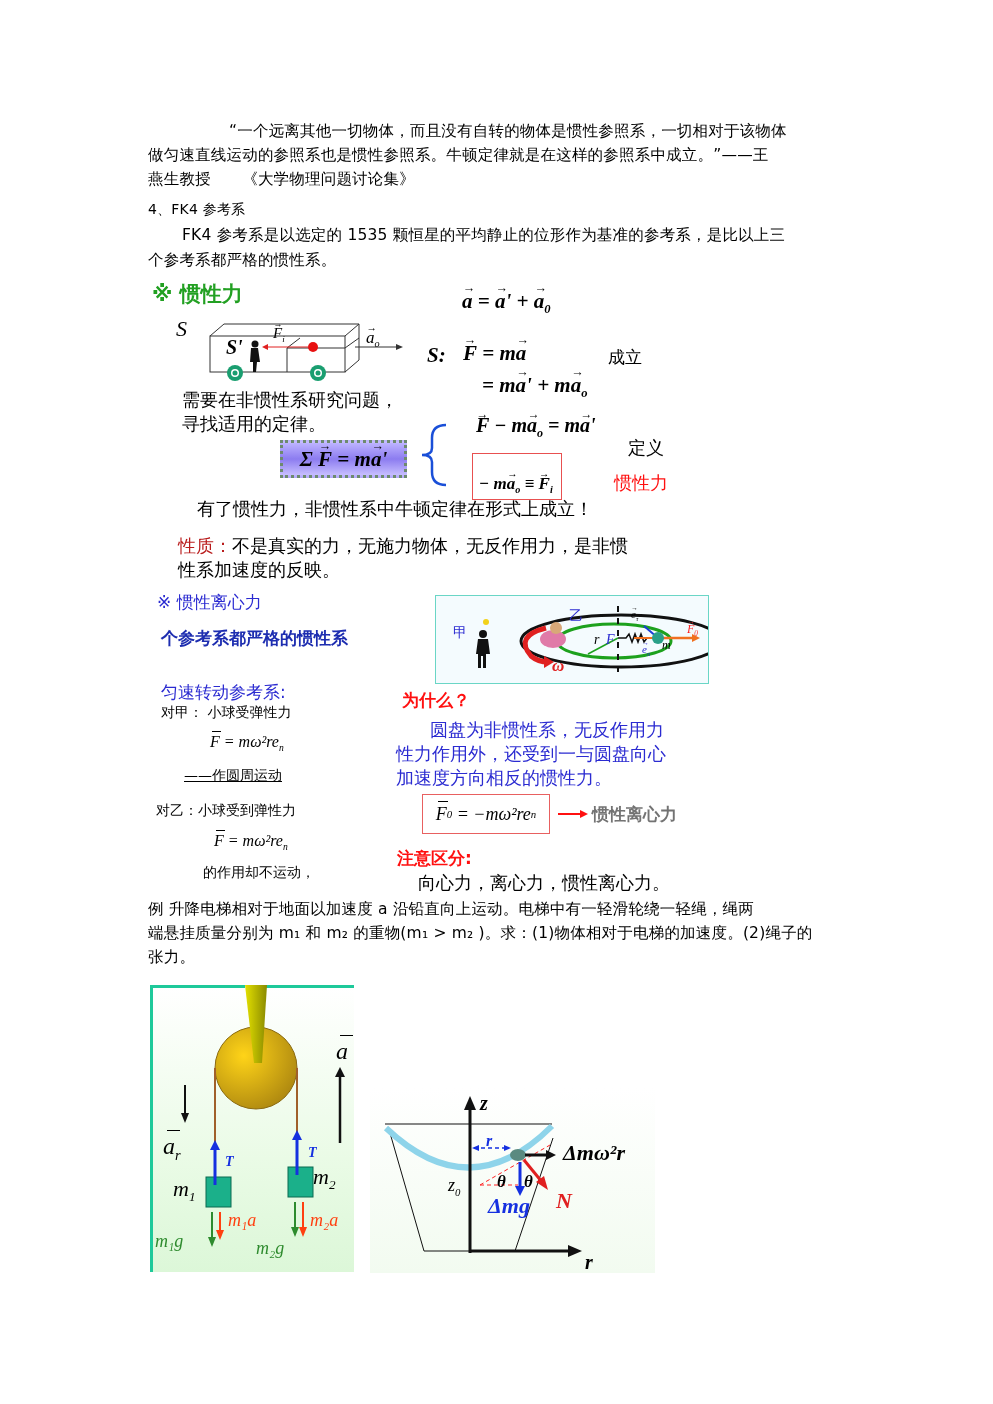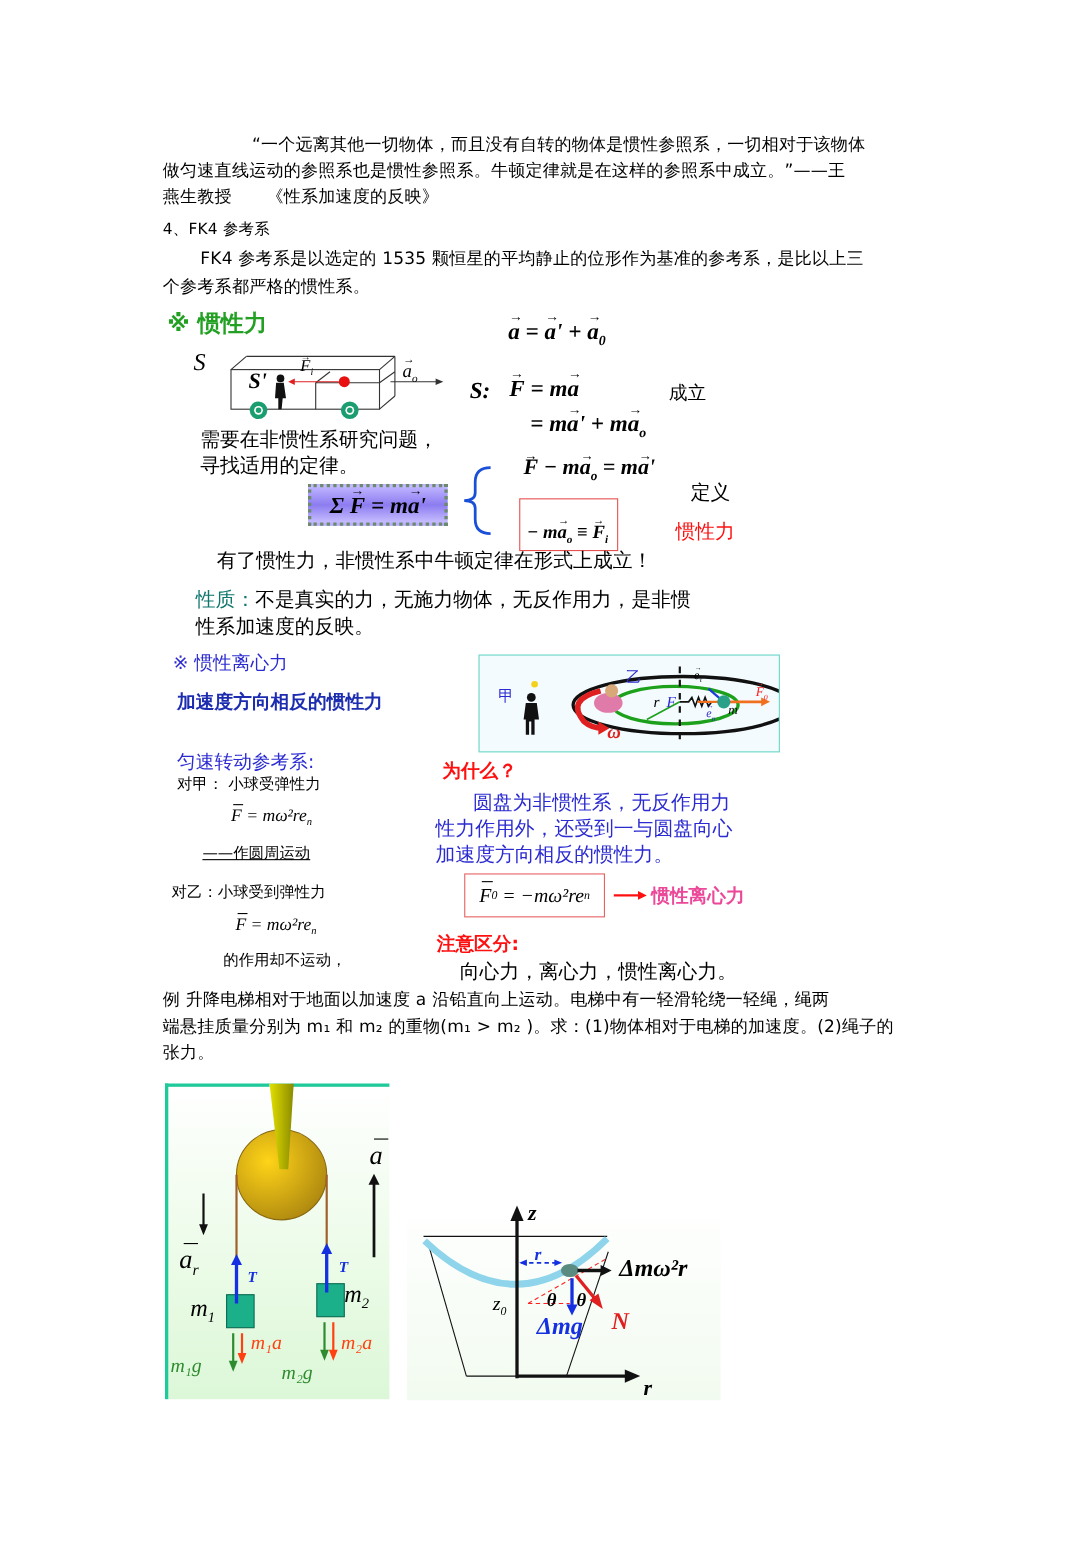--- a/index.html
+++ b/index.html
@@ -14,21 +14,21 @@
   .vec::before { content:"→"; position:absolute; top:-0.62em; left:0.05em; font-size:0.6em; font-style:normal; font-weight:normal; }
   .bar { position:relative; display:inline-block; }
   .bar::before { content:""; position:absolute; top:-0.12em; left:0.15em; width:0.55em; border-top:1px solid #000; }
   sub { font-size:0.6em; }
 </style>
 </head>
 <body>
 
 <div class="abs p" style="left:229px;top:120px;">“一个远离其他一切物体，而且没有自转的物体是惯性参照系，一切相对于该物体</div>
 <div class="abs p" style="left:148px;top:144px;">做匀速直线运动的参照系也是惯性参照系。牛顿定律就是在这样的参照系中成立。”——王</div>
-<div class="abs p" style="left:148px;top:168px;">燕生教授　　《性系加速度的反映》</div>
+<div class="abs p" style="left:148px;top:168px;">燕生教授　　《大学物理问题讨论集》</div>
 <div class="abs p" style="left:148px;top:198px;font-size:14px;">4、FK4 参考系</div>
 <div class="abs p" style="left:182px;top:224px;">FK4 参考系是以选定的 1535 颗恒星的平均静止的位形作为基准的参考系，是比以上三</div>
 <div class="abs p" style="left:148px;top:249px;">个参考系都严格的惯性系。</div>
 
 <div class="abs" style="left:152px;top:280px;font-size:21px;font-weight:bold;color:#22a022;">※ 惯性力</div>
 <div class="abs serif" style="left:176px;top:316px;font-size:22px;font-style:italic;">S</div>
 
 <svg class="abs" style="left:200px;top:318px;" width="215" height="65">
   <g stroke="#333" stroke-width="1" fill="none">
     <rect x="10" y="18" width="135" height="36"></rect>
@@ -89,25 +89,25 @@
   <span class="vec">F</span> − m<span class="vec">a</span><sub>o</sub> = m<span class="vec">a</span>'
 </div>
 <div class="abs eq" style="left:472px;top:453px;font-size:17px;border:1px solid #e85050;padding:20px 8px 4px 6px;">
   − m<span class="vec">a</span><sub>o</sub> ≡ <span class="vec">F</span><sub>i</sub>
 </div>
 <div class="abs" style="left:628px;top:436px;font-size:18px;">定义</div>
 <div class="abs" style="left:614px;top:471px;font-size:18px;color:#ff1010;">惯性力</div>
 
 <div class="abs" style="left:197px;top:497px;font-size:18px;">有了惯性力，非惯性系中牛顿定律在形式上成立！</div>
 
-<div class="abs" style="left:178px;top:534px;font-size:18px;line-height:24px;"><span style="color:#0f766e;">性质：</span><span>不是真实的力，无施力物体，无反作用力，是非惯</span></div>
+<div class="abs" style="left:178px;top:534px;font-size:18px;line-height:24px;"><span style="color:#b91c1c;">性质：</span><span>不是真实的力，无施力物体，无反作用力，是非惯</span></div>
 <div class="abs" style="left:178px;top:558px;font-size:18px;line-height:24px;">性系加速度的反映。</div>
 
 <div class="abs" style="left:157px;top:591px;font-size:17px;color:#2b2bd1;">※ 惯性离心力</div>
-<div class="abs" style="left:161px;top:627px;font-size:17px;font-weight:bold;color:#1d2db0;">加速度方向相反的惯性力</div>
+<div class="abs" style="left:161px;top:627px;font-size:17px;font-weight:bold;color:#1d2db0;">个参考系都严格的惯性系</div>
 <div class="abs" style="left:161px;top:665px;font-size:17px;color:#2b2bd1;margin-top:16px;">匀速转动参考系:</div>
 
 <div class="abs" style="left:161px;top:704px;font-size:14px;">对甲：  小球受弹性力</div>
 <div class="abs eqn" style="left:210px;top:733px;font-size:16px;"><span class="bar">F</span> <span>= mω²re</span><sub>n</sub></div>
 <div class="abs" style="left:184px;top:767px;font-size:14px;text-decoration:underline;">——作圆周运动</div>
 <div class="abs" style="left:156px;top:802px;font-size:14px;">对乙：小球受到弹性力</div>
 <div class="abs eqn" style="left:214px;top:832px;font-size:16px;"><span class="bar">F</span> <span>= mω²re</span><sub>n</sub></div>
 <div class="abs" style="left:203px;top:864px;font-size:14px;">的作用却不运动，</div>
 
 <div class="abs" style="left:435px;top:595px;width:274px;height:89px;box-sizing:border-box;border:1px solid #6ad6c6;background:#f4fbfe;">
@@ -156,21 +156,21 @@
 <div class="abs" style="left:396px;top:742px;font-size:18px;line-height:24px;color:#2b2bd1;">性力作用外，还受到一与圆盘向心</div>
 <div class="abs" style="left:396px;top:766px;font-size:18px;line-height:24px;color:#2b2bd1;">加速度方向相反的惯性力。</div>
 
 <div class="abs eqn" style="left:422px;top:794px;width:128px;height:40px;box-sizing:border-box;border:1px solid #e86060;display:flex;align-items:center;justify-content:center;font-size:18px;">
   <span class="bar">F</span><sub>0</sub>&nbsp;<span>= −mω²re</span><sub>n</sub>
 </div>
 <svg class="abs" style="left:556px;top:808px;" width="34" height="12">
   <line x1="2" y1="6" x2="26" y2="6" stroke="#ff1010" stroke-width="2"></line>
   <polygon points="32,6 24,2 24,10" fill="#ff1010"></polygon>
 </svg>
-<div class="abs" style="left:592px;top:803px;font-size:17px;font-weight:bold;color:#ec4899;">惯性离心力</div>
+<div class="abs" style="left:592px;top:803px;font-size:17px;font-weight:bold;color:#737373;">惯性离心力</div>
 
 <div class="abs" style="left:397px;top:847px;font-size:17px;font-weight:bold;color:#ff1010;">注意区分:</div>
 <div class="abs" style="left:418px;top:871px;font-size:18px;">向心力，离心力，惯性离心力。</div>
 
 <div class="abs p" style="left:148px;top:898px;">例  升降电梯相对于地面以加速度 a 沿铅直向上运动。电梯中有一轻滑轮绕一轻绳，绳两</div>
 <div class="abs p" style="left:148px;top:922px;">端悬挂质量分别为 m₁ 和 m₂ 的重物(m₁ &gt; m₂ )。求：(1)物体相对于电梯的加速度。(2)绳子的</div>
 <div class="abs p" style="left:148px;top:946px;">张力。</div>
 
 <div class="abs" style="left:150px;top:985px;width:204px;height:287px;box-sizing:border-box;border-left:3px solid #1ec99a;border-top:3px solid #1ec99a;background:linear-gradient(#ffffff,#eafbe6 60%,#dcf7d8);">
   <svg width="204" height="287" style="position:absolute;left:-3px;top:-3px;">

